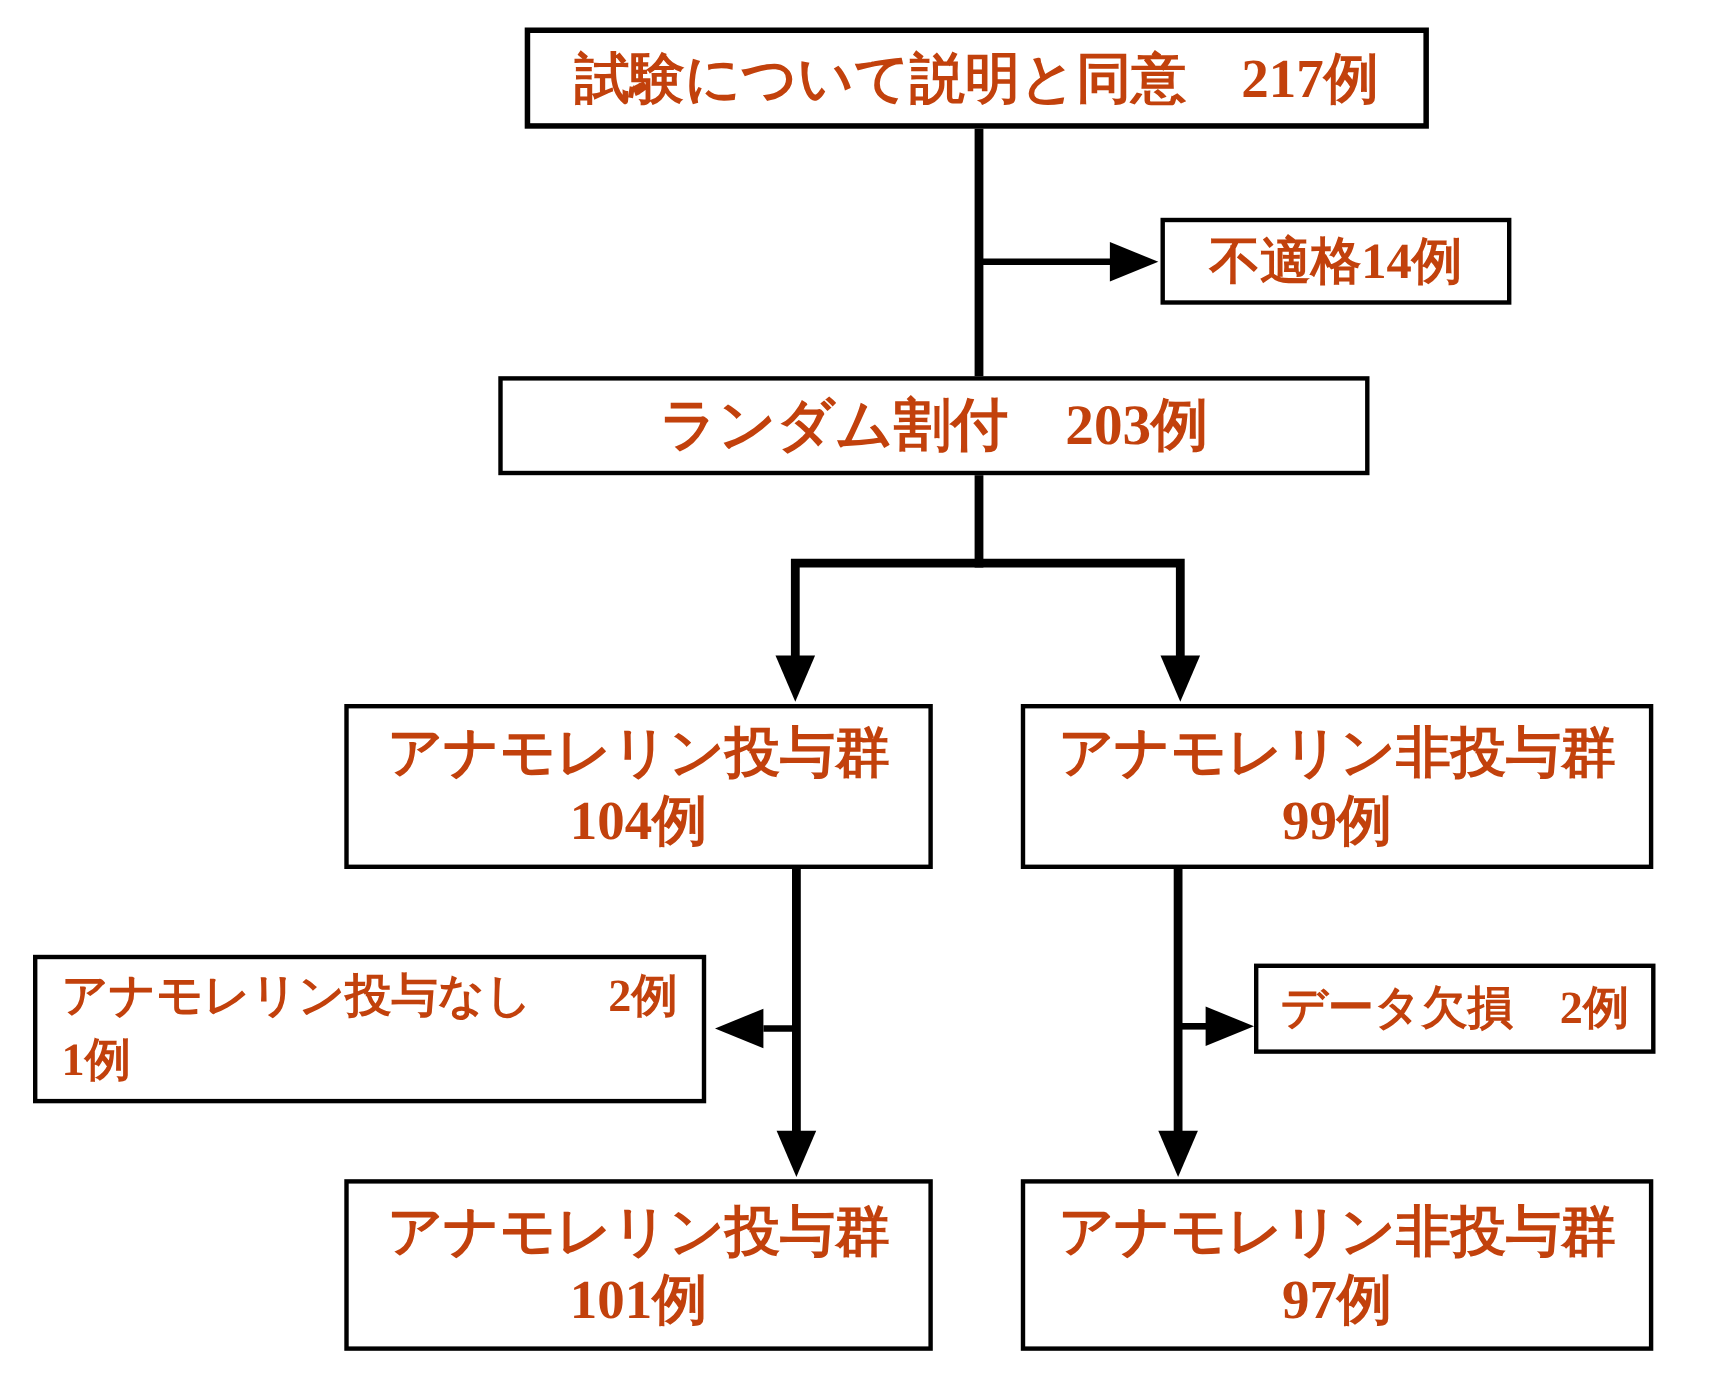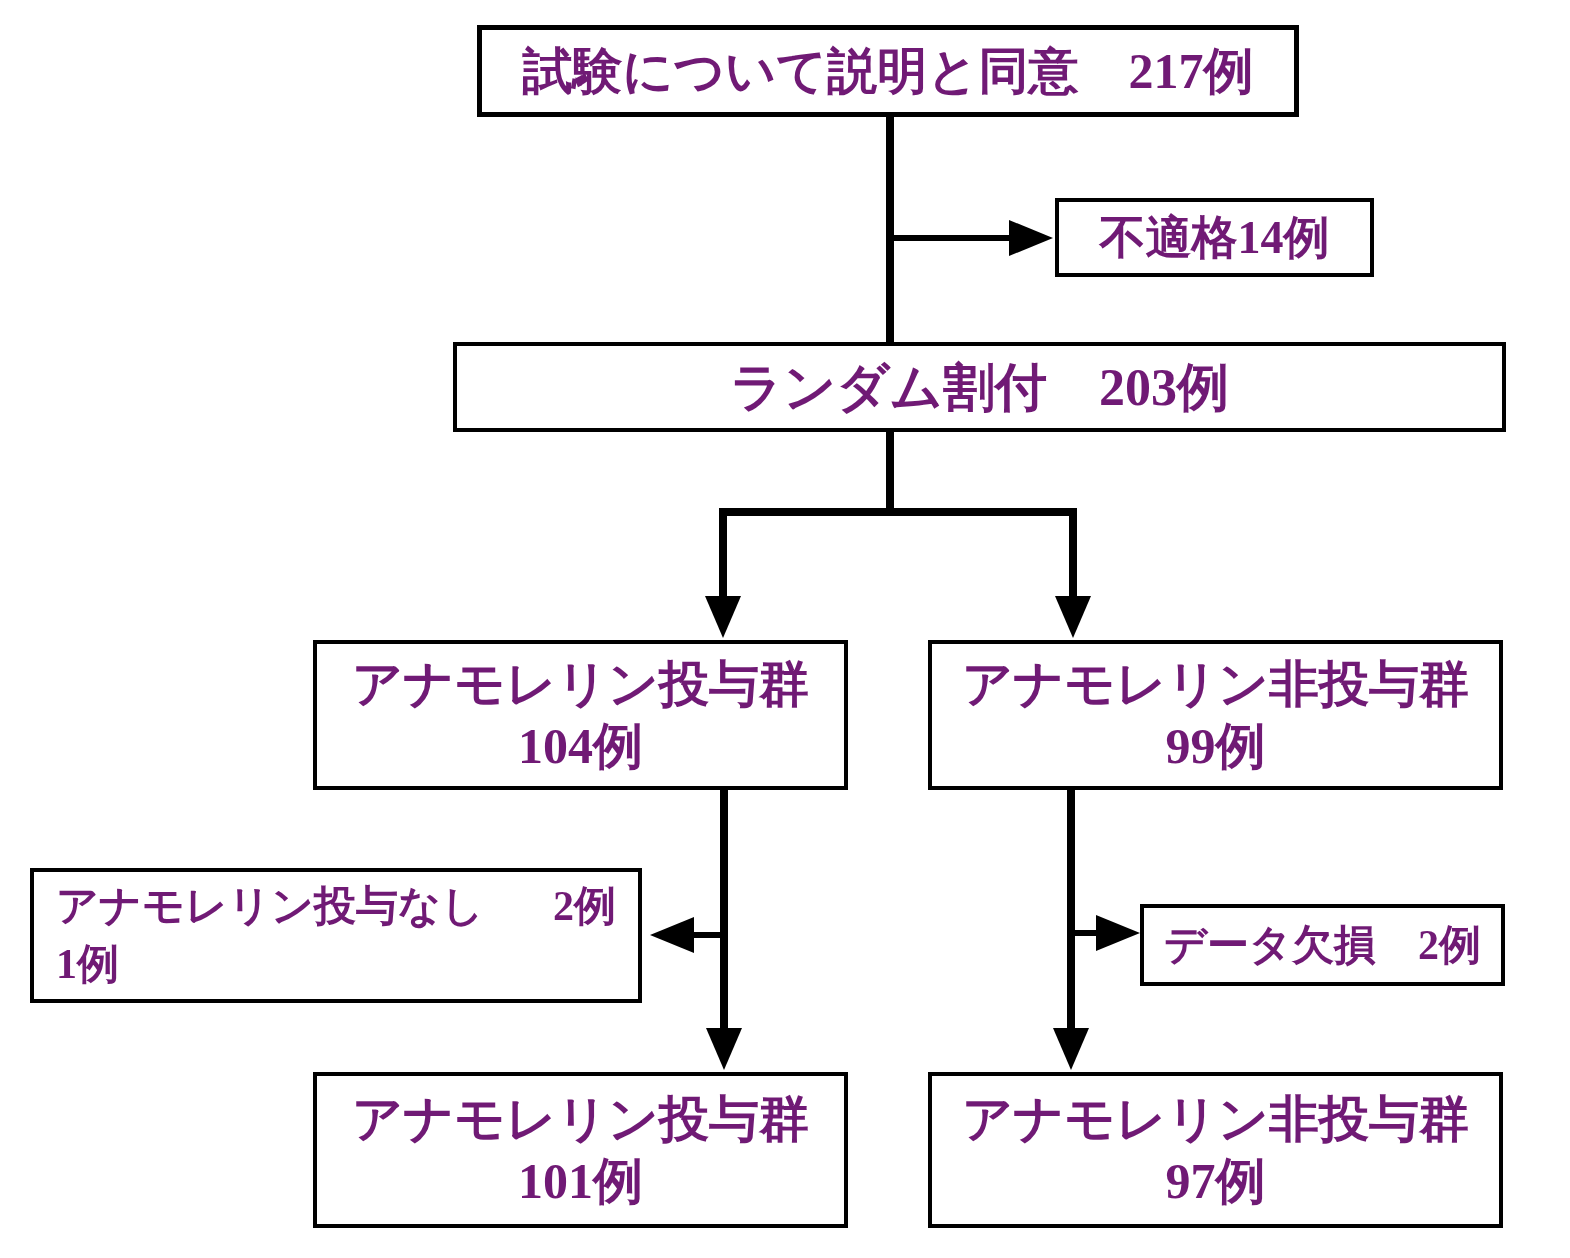--- a/index.html
+++ b/index.html
@@ -3,21 +3,21 @@
 <meta charset="utf-8">
 <style>
   * { margin: 0; padding: 0; box-sizing: border-box; }
   html, body { background: #ffffff; }
   .canvas {
     position: relative;
     width: 1570px;
     height: 1258px;
     background: #ffffff;
     font-family: "Liberation Serif", "DejaVu Serif", serif;
-    color: #701a75;
+    color: #c2410c;
     overflow: hidden;
   }
   .connectors {
     position: absolute;
     left: 0; top: 0;
     width: 1570px; height: 1258px;
   }
   .box {
     position: absolute;
     border: 4px solid #000000;
@@ -25,26 +25,26 @@
     display: flex;
     flex-direction: column;
     align-items: center;
     justify-content: center;
     text-align: center;
     font-weight: bold;
     line-height: 1.25;
   }
   .box-consent   { left: 477px;  top: 25px;   width: 822px; height: 92px;  font-size: 50px; border-width: 5px; }
   .box-inelig    { left: 1055px; top: 198px;  width: 319px; height: 79px;  font-size: 46px; }
-  .box-random    { left: 453px;  top: 342px;  width: 1053px; height: 90px;  font-size: 52px; text-align: center; }
+  .box-random    { left: 453px;  top: 342px;  width: 792px; height: 90px;  font-size: 52px; text-align: center; }
   .box-groupA    { left: 313px;  top: 640px;  width: 535px; height: 150px; font-size: 50px; }
   .box-groupB    { left: 928px;  top: 640px;  width: 575px; height: 150px; font-size: 50px; }
   .box-exclA     { left: 30px;   top: 868px;  width: 612px; height: 135px; font-size: 42px;
                    align-items: stretch; justify-content: center; padding: 4px 22px; text-align: left; }
-  .box-exclB     { left: 1140px; top: 904px;  width: 365px; height: 82px;  font-size: 42px; }
+  .box-exclB     { left: 1140px; top: 876px;  width: 365px; height: 82px;  font-size: 42px; }
   .box-finalA    { left: 313px;  top: 1072px; width: 535px; height: 156px; font-size: 50px; }
   .box-finalB    { left: 928px;  top: 1072px; width: 575px; height: 156px; font-size: 50px; }
   .two-line span { display: block; text-align: center; }
   .excl-row {
     display: flex;
     justify-content: space-between;
     align-items: flex-end;
     line-height: 1.38;
     font-weight: bold;
   }

